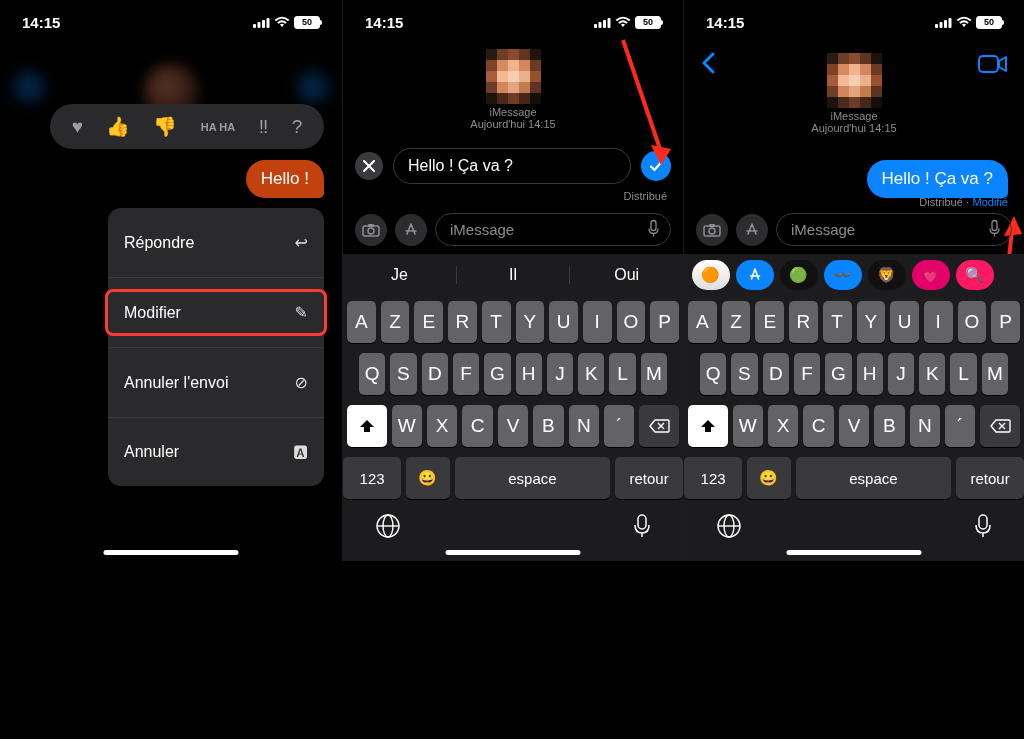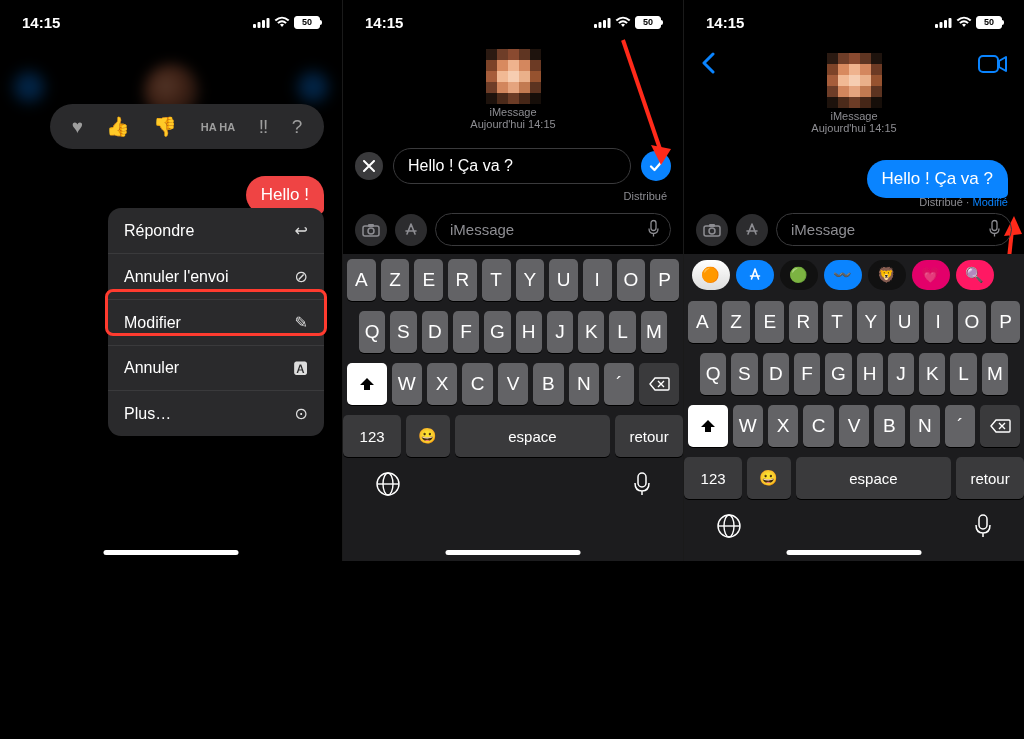--- a/index.html
+++ b/index.html
@@ -13,23 +13,23 @@
 .status-right svg{display:block}
 .battery-pill{width:26px;height:13px;border:1px solid #fff;border-radius:3px;position:relative;display:flex;align-items:center;justify-content:center;font-size:9px;font-weight:700;color:#000;background:#fff}
 .battery-pill::after{content:"";position:absolute;right:-3px;top:3px;width:2px;height:5px;background:#fff;border-radius:0 2px 2px 0}
 .dimmed{filter:brightness(.35) blur(5px)}
 .avatar-blur{width:55px;height:55px;border-radius:50%;background:radial-gradient(circle at 40% 40%,#e9a07c 0,#c56a46 30%,#4a2c1e 80%);filter:blur(4px);margin:0 auto}
 .p1 .avatar-blur{margin-top:10px}
 .blue-circle{width:30px;height:30px;border-radius:50%;background:#0a84ff;filter:blur(6px);opacity:.8}
 .p1-head{position:relative;display:flex;justify-content:space-between;align-items:center;padding:10px 14px}
 .reaction-bar{position:absolute;top:104px;left:50px;right:18px;height:45px;background:#2a2a2c;border-radius:23px;display:flex;align-items:center;justify-content:space-around;padding:0 10px}
 .reaction-bar span{color:#9e9e9e;font-size:19px}
-.bubble-out{position:absolute;top:176px;right:18px;background:#ef4444;color:#fff;padding:9px 15px;border-radius:19px;border-bottom-right-radius:5px;font-size:17px}
+.bubble-out{position:absolute;top:160px;right:18px;background:#c2410c;color:#fff;padding:9px 15px;border-radius:19px;border-bottom-right-radius:5px;font-size:17px}
 .ctx-menu{position:absolute;top:208px;left:108px;right:18px;background:#2a2a2c;border-radius:13px;overflow:hidden}
-.ctx-row{display:flex;justify-content:space-between;align-items:center;padding:13px 16px;font-size:16px;border-bottom:1px solid rgba(255,255,255,.08)}
+.ctx-row{display:flex;justify-content:space-between;align-items:center;padding:25px 16px;font-size:16px;border-bottom:1px solid rgba(255,255,255,.08)}
 .ctx-row:last-child{border-bottom:none}
 .ctx-icon{color:#ddd;font-size:16px}
 .hl{position:absolute;border:3px solid #ff3b2f;border-radius:8px;pointer-events:none}
 .home-ind{position:absolute;bottom:6px;left:50%;transform:translateX(-50%);width:135px;height:5px;background:#fff;border-radius:3px}
 
 .conv-head{text-align:center;color:#8d8d92;font-size:11px;margin-top:2px}
 .conv-head .line1{display:block}
 .p2 .avatar-area,.p3 .avatar-area{display:flex;flex-direction:column;align-items:center;margin-top:5px}
 .p3-top{display:flex;align-items:center;justify-content:space-between;padding:6px 16px 0}
 .back-chev{color:#0a84ff;font-size:26px;font-weight:400}
@@ -114,34 +114,30 @@
   </div>
 
   <div class="bubble-out">Hello !</div>
 
   <div class="ctx-menu">
     <div class="ctx-row">
         <span>Répondre</span>
         <span class="ctx-icon">↩︎</span>
       </div>
     <div class="ctx-row">
+        <span>Modifier</span>
+        <span class="ctx-icon">✎</span>
+      </div>
+    <div class="ctx-row">
         <span>Annuler l'envoi</span>
         <span class="ctx-icon">⊘</span>
-      </div>
-    <div class="ctx-row">
-        <span>Modifier</span>
-        <span class="ctx-icon">✎</span>
       </div>
     <div class="ctx-row">
         <span>Annuler</span>
         <span class="ctx-icon">🅰︎</span>
-      </div>
-    <div class="ctx-row">
-        <span>Plus…</span>
-        <span class="ctx-icon">⊙</span>
       </div>
   </div>
 
   <div class="hl" style="top:289px;left:105px;right:15px;height:47px"></div>
 
   <div class="home-ind"></div>
 </div>
 
 <div class="panel p2">
   <div class="status-bar">
@@ -232,20 +228,25 @@
     <div class="comp-field">
       <span>iMessage</span>
       <span class="comp-mic"><svg width="13" height="18">
             <rect x="4" y="1" width="5" height="10" rx="2.5" fill="none" stroke="#8d8d92" stroke-width="1.3"></rect>
             <path d="M2 9 Q2 14 6.5 14 Q11 14 11 9 M6.5 14 L6.5 17" stroke="#8d8d92" stroke-width="1.3" fill="none"></path>
           </svg></span>
     </div>
   </div>
 
   <div class="kbd">
+    <div class="sug-row">
+      <div class="sug">Je</div>
+      <div class="sug">Il</div>
+      <div class="sug">Oui</div>
+    </div>
     <div class="krow">
       <div class="key">A</div>
         <div class="key">Z</div>
         <div class="key">E</div>
         <div class="key">R</div>
         <div class="key">T</div>
         <div class="key">Y</div>
         <div class="key">U</div>
         <div class="key">I</div>
         <div class="key">O</div>

